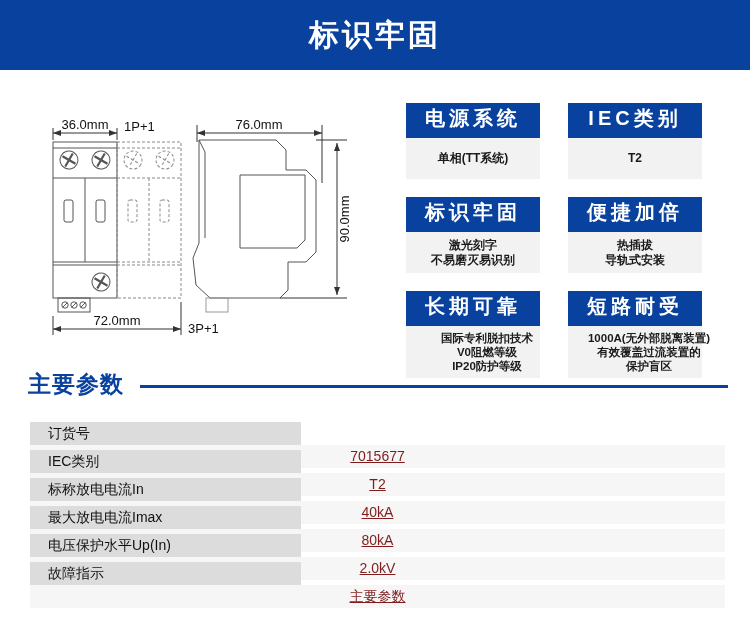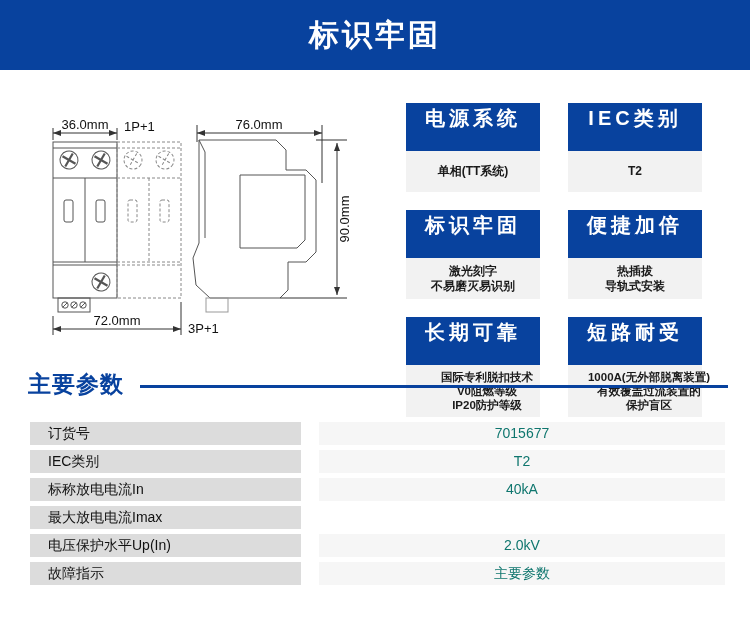--- a/index.html
+++ b/index.html
@@ -26,21 +26,21 @@
   }
   
   .drawing-svg{position:absolute;left:25px;top:98px;}
   .drawing-svg text{font-family:"Liberation Sans",sans-serif;font-size:13px;fill:#111;stroke:none;}
   
   .features{
     position:absolute;left:406px;top:103px;
     display:grid;grid-template-columns:134px 134px;column-gap:28px;row-gap:18px;
   }
   .feature-head{
-    height:48px;line-height:31px;background:var(--primary-blue);
+    height:35px;line-height:31px;background:var(--primary-blue);
     color:#ffffff;font-size:20px;font-weight:700;letter-spacing:4px;text-align:center;
     white-space:nowrap;
   }
   .feature-body{
     min-height:41px;background:var(--feature-body-bg);
     display:flex;flex-direction:column;justify-content:center;align-items:center;
     padding:5px 2px;
   }
   .fline{
     font-size:12px;line-height:15px;font-weight:700;color:#1a1a1a;
@@ -51,28 +51,28 @@
   .section-title{
     position:absolute;left:28px;top:369px;margin:0;
     font-size:23px;font-weight:700;color:var(--primary-blue);letter-spacing:1px;
   }
   .title-rule{
     position:absolute;left:140px;top:385px;width:588px;height:3px;
     background:var(--primary-blue);
   }
   
   .params-table{position:absolute;left:30px;top:422px;width:695px;}
-  .p-row{display:flex;height:23px;margin-bottom:5px;}
+  .p-row{display:flex;height:23px;margin-bottom:5px;flex-direction:column;}
   .p-label{
     width:271px;margin-right:18px;background:var(--table-label-bg);
     font-size:14px;line-height:23px;padding-left:18px;color:#111;white-space:nowrap;
   }
   .p-value{
     flex:1;background:var(--table-value-bg);
-    font-size:14px;line-height:23px;text-align:center;color:#0f766e;white-space:nowrap;
+    font-size:14px;line-height:23px;text-align:center;color:#7f1d1d;white-space:nowrap;text-decoration:underline;
   }
 </style>
 </head>
 <body>
 
 <div class="page">
 
   <header class="topbar">
     <h1>标识牢固</h1>
   </header>
@@ -236,20 +236,21 @@
     <div class="p-row">
       <div class="p-label">IEC类别</div>
       <div class="p-value">T2</div>
     </div>
     <div class="p-row">
       <div class="p-label">标称放电电流In</div>
       <div class="p-value">40kA</div>
     </div>
     <div class="p-row">
       <div class="p-label">最大放电电流Imax</div>
+      <div class="p-value">80kA</div>
     </div>
     <div class="p-row">
       <div class="p-label">电压保护水平Up(In)</div>
       <div class="p-value">2.0kV</div>
     </div>
     <div class="p-row">
       <div class="p-label">故障指示</div>
       <div class="p-value">主要参数</div>
     </div>
   </div>

